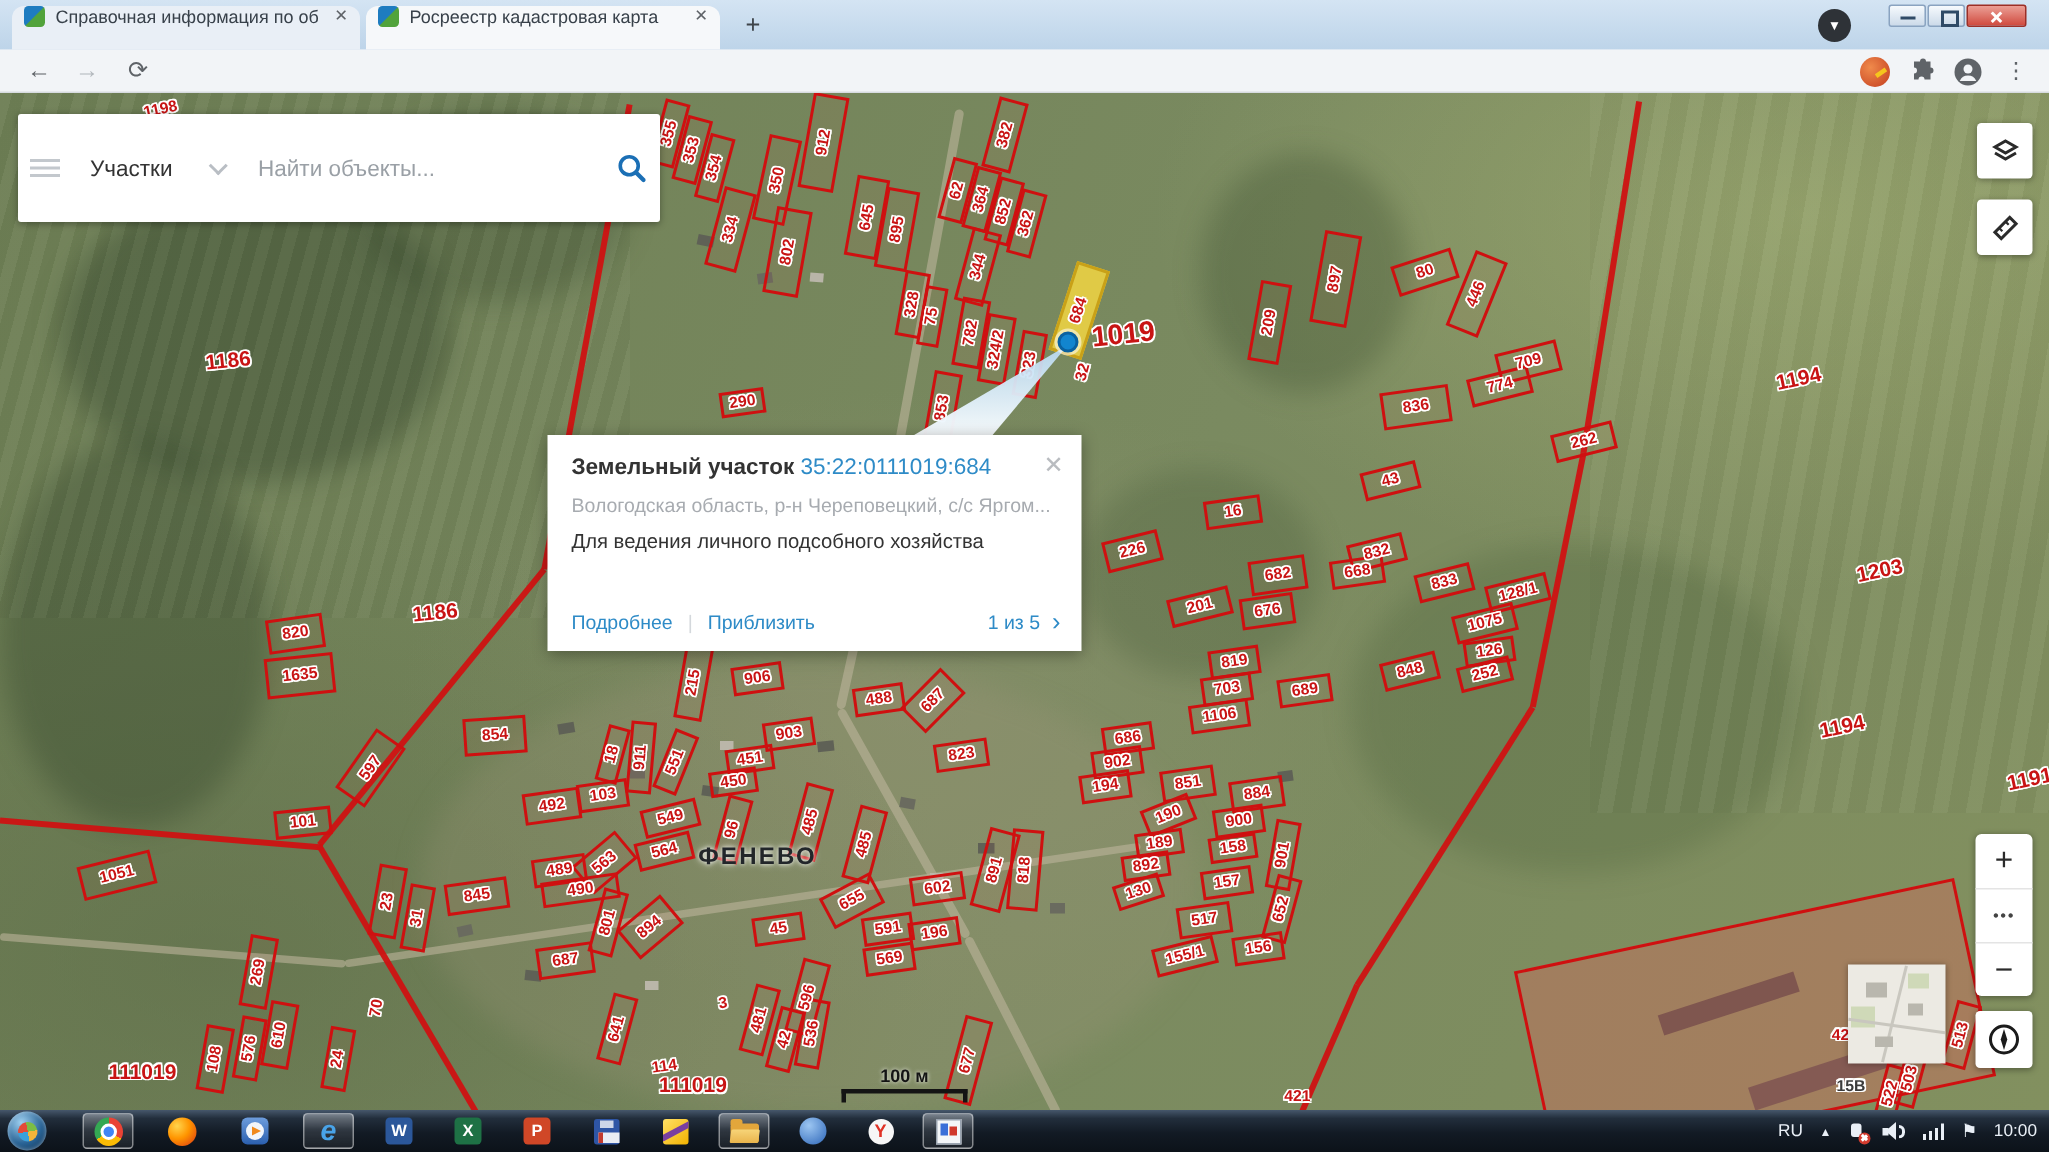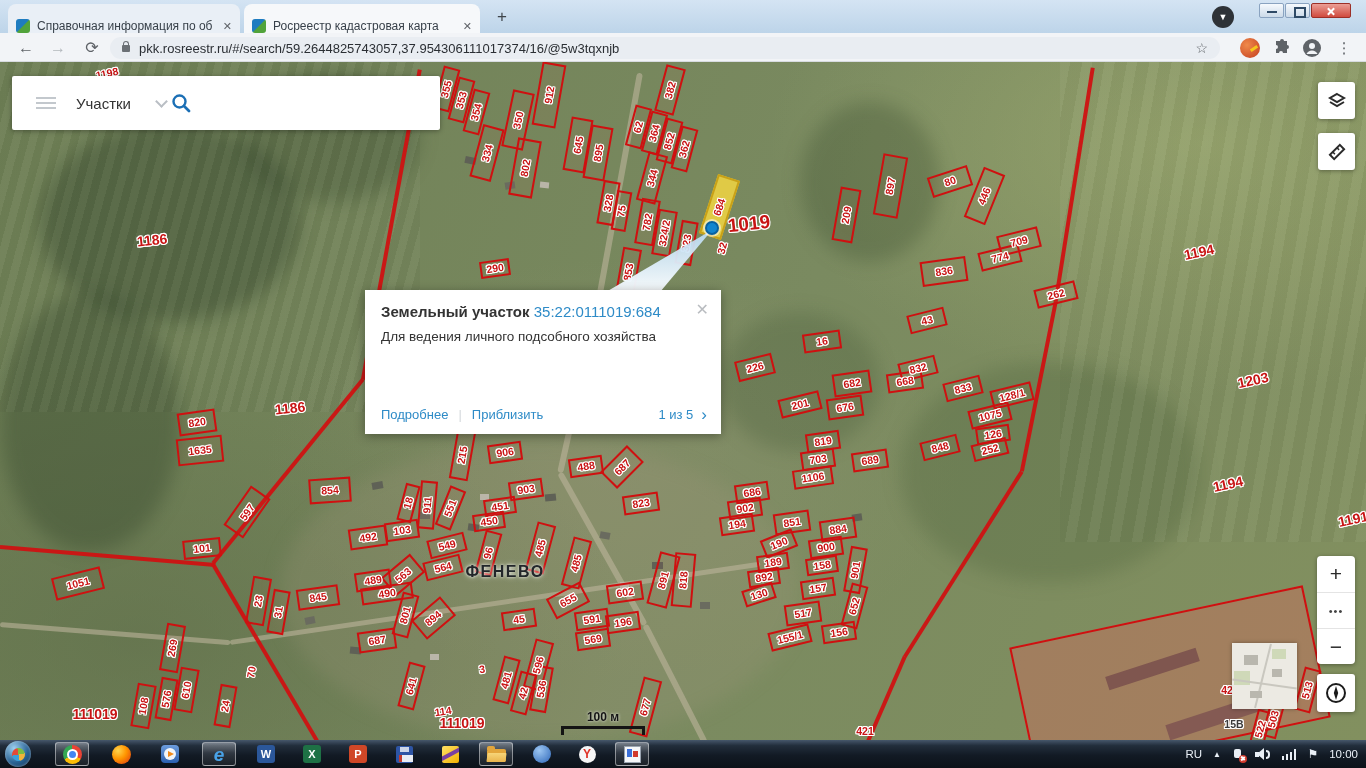--- a/index.html
+++ b/index.html
@@ -4,21 +4,21 @@
 <style>
   html,body{margin:0;padding:0;background:#000;}
   *{box-sizing:border-box;}
   .screen{position:relative;width:1366px;height:768px;overflow:hidden;
     font-family:"Liberation Sans",sans-serif;background:#cfe1f1;}
 
   
   .tabstrip{position:absolute;top:0;left:0;right:0;height:33px;
     background:linear-gradient(#d4e4f3,#bdd4e9);}
   .tab{position:absolute;top:4px;height:29px;border-radius:8px 8px 0 0;
-    display:flex;align-items:flex-end;padding:0 8px;}
+    display:flex;align-items:flex-start;padding:0 8px;}
   .tab.inactive{left:8px;width:232px;background:#e9eff6;}
   .tab.active{left:244px;width:236px;background:#f6f8fa;}
   .favicon{width:14px;height:14px;margin-right:7px;border-radius:3px;flex:none;
     background:linear-gradient(135deg,#1e7cc0 48%,#51a33b 52%);}
   .tab-title{font-size:12px;color:#38414a;white-space:nowrap;overflow:hidden;flex:1;}
   .tab-close{color:#5f6368;font-size:11px;margin-left:6px;flex:none;}
   .newtab{position:absolute;left:492px;top:7px;width:20px;height:20px;text-align:center;
     line-height:19px;font-size:17px;color:#3f454b;}
   .tabsearch{position:absolute;left:1212px;top:6px;width:22px;height:22px;border-radius:50%;
     background:#2e3237;color:#fff;text-align:center;font-size:9px;line-height:22px;}
@@ -75,22 +75,22 @@
   .village{position:absolute;left:505px;top:510px;transform:translate(-50%,-50%);font-size:16px;
     font-weight:bold;color:#22262a;letter-spacing:1.5px;z-index:45;
     text-shadow:0 0 3px rgba(255,255,255,.85),0 0 6px rgba(255,255,255,.6);}
   .marker{position:absolute;left:705px;top:159px;width:14px;height:14px;border-radius:50%;
     background:#1285cf;border:2px solid #0a61a0;box-shadow:0 0 0 2px rgba(255,255,255,.55);z-index:66;}
   .ptail{position:absolute;left:606px;top:168px;width:106px;height:62px;z-index:65;
     clip-path:polygon(100% 0,51% 100%,0 100%);
     background:linear-gradient(180deg,rgba(183,217,242,.92),rgba(250,253,255,.98));}
 
   
-  .spanel{position:absolute;left:12px;top:14px;width:428px;height:54px;background:#fff;border-radius:2px;
-    box-shadow:0 1px 5px rgba(0,0,0,.35);z-index:70;display:flex;align-items:center;padding:0 24px;}
+  .spanel{position:absolute;left:12px;top:14px;width:428px;height:72px;background:#fff;border-radius:2px;
+    box-shadow:0 1px 5px rgba(0,0,0,.35);z-index:70;display:flex;align-items:center;padding:0 8px;}
   .hamb{width:20px;height:13px;position:relative;flex:none;margin-right:20px;}
   .hamb span{position:absolute;left:0;width:20px;height:2.5px;background:#c3c8cd;}
   .hamb span:nth-child(1){top:0;} .hamb span:nth-child(2){top:5px;} .hamb span:nth-child(3){top:10px;}
   .cat{font-size:15px;color:#333;flex:none;}
   .chev{width:9px;height:9px;border-right:2px solid #b9bec4;border-bottom:2px solid #b9bec4;
     transform:rotate(45deg);margin:-4px 4px 0 26px;flex:none;}
   .sinput{flex:1;border:none;outline:none;font-size:15px;color:#333;margin-left:16px;
     font-family:"Liberation Sans",sans-serif;background:transparent;}
   .sinput::placeholder{color:#9aa0a6;}
 
@@ -213,25 +213,20 @@
     <div class="tabsearch">▼</div>
     <div class="wb min"></div>
     <div class="wb max"></div>
     <div class="wb close"></div>
   </div>
 
   <div class="toolbar">
     <div class="navbtn" style="left:14px;">←</div>
     <div class="navbtn fwd" style="left:46px;">→</div>
     <div class="navbtn" style="left:80px;">⟳</div>
-    <div class="addressbar">
-      <span class="lock"></span>
-      <span class="url">pkk.rosreestr.ru/#/search/59.2644825743057,37.954306111017374/16/@5w3tqxnjb</span>
-      <span class="star">☆</span>
-    </div>
     <div class="ext paw"></div>
     <div class="ext puzzle">
       <svg width="20" height="20" viewBox="0 0 20 20">
           <path fill="#5f6368" d="M8 3a2 2 0 0 1 4 0h3v4a2 2 0 0 1 0 4v4h-4a2 2 0 0 0-4 0H4v-4a2 2 0 0 0 0-4V3h4z"></path>
         </svg>
     </div>
     <div class="ext avatar">
       <svg width="20" height="20" viewBox="0 0 20 20">
           <circle cx="10" cy="10" r="9" fill="#5f6368"></circle>
           <circle cx="10" cy="8" r="3" fill="#f2f4f7"></circle>
@@ -556,39 +551,41 @@
 
     <div class="ptail"></div>
     <div class="marker"></div>
 
     <div class="popup">
       <div class="p-title">
         <span>Земельный участок</span>
         <span class="p-num">35:22:0111019:684</span>
       </div>
       <div class="p-close">✕</div>
+      <div class="p-addr">Вологодская область, р-н Череповецкий, с/с Яргом...</div>
       <div class="p-usage">Для ведения личного подсобного хозяйства</div>
       <div class="p-footer">
         <span class="p-link">Подробнее</span>
         <span class="p-div">|</span>
         <span class="p-link">Приблизить</span>
         <span class="p-sp"></span>
         <span class="p-pager">1 из 5</span>
         <span class="p-next">›</span>
       </div>
     </div>
 
     <div class="spanel">
       <div class="hamb">
           <span></span>
           <span></span>
           <span></span>
         </div>
       <span class="cat">Участки</span>
       <span class="chev"></span>
+      <input class="sinput" readonly="" placeholder="Найти объекты..." style="">
       <span>
         <svg width="22" height="22" viewBox="0 0 22 22">
             <circle cx="9.5" cy="9.5" r="6" fill="none" stroke="#1b6fb5" stroke-width="2.4"></circle>
             <line x1="14" y1="14" x2="19" y2="19" stroke="#1b6fb5" stroke-width="2.8" stroke-linecap="round"></line>
           </svg>
       </span>
     </div>
 
     <div class="mapbtn" style="left:1318px;top:20px;">
       <svg width="20" height="20" viewBox="0 0 20 20">

